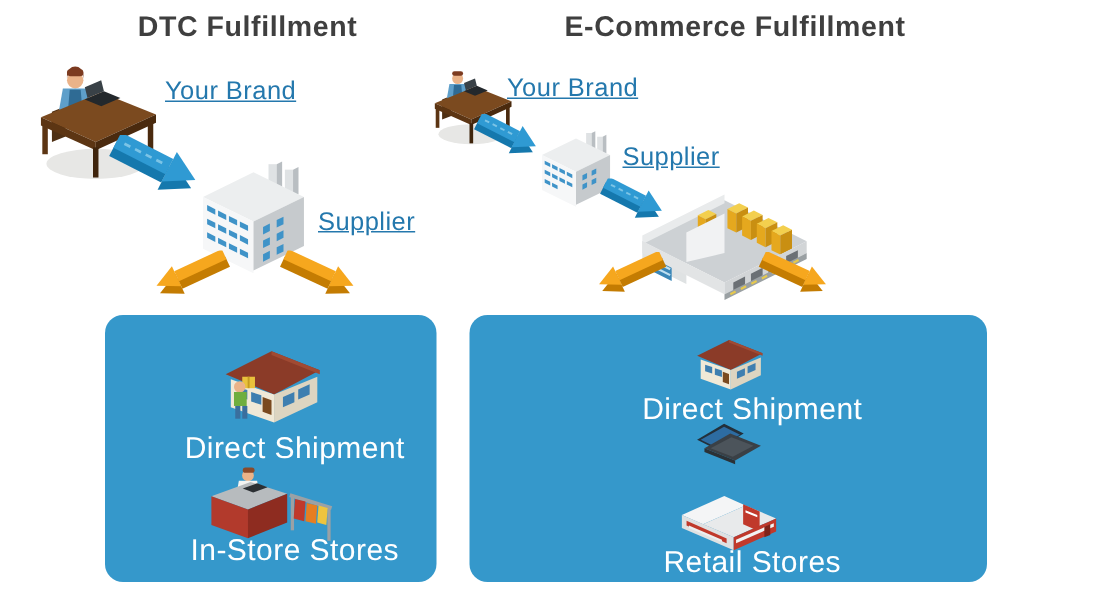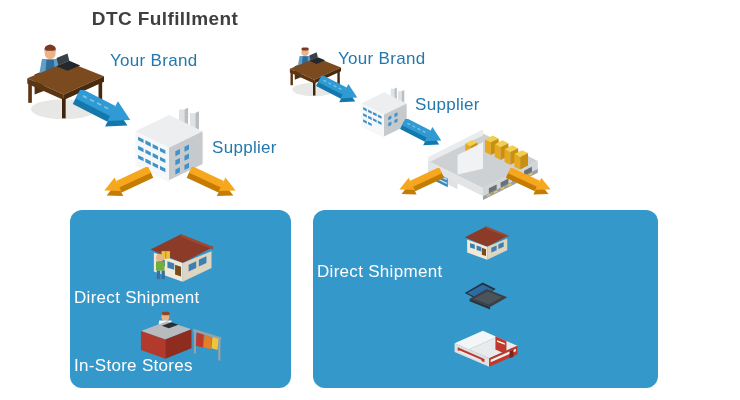--- a/index.html
+++ b/index.html
@@ -8,28 +8,29 @@
     font-family:"Liberation Sans",sans-serif;overflow:hidden;
   }
   .abs{position:absolute;}
   .title{
     font-size:19px;font-weight:600;letter-spacing:.4px;color:var(--title-gray);
     text-align:center;white-space:nowrap;
   }
   .flowlbl{
     font-size:17px;font-weight:500;letter-spacing:.3px;color:var(--label-blue);
     white-space:nowrap;
+    text-decoration:underline;
   }
   .flowlbl.dark{color:var(--dark-label-blue);font-size:16px;}
   .panel{
     background:var(--panel-blue);border-radius:12px;
   }
   .ptxt{
-    position:absolute;left:4px;width:100%;text-align:left;
-    color:var(--panel-text);font-size:17px;font-weight:500;letter-spacing:.3px;
+    position:absolute;left:16px;width:100%;text-align:center;
+    color:var(--panel-text);font-size:20px;font-weight:500;letter-spacing:.3px;
     white-space:nowrap;
   }
   .icon{display:block;}
   .icon svg{display:block;width:100%;height:100%;}
   .center-x{left:50%;transform:translateX(-50%);}
   .flip{transform:scaleX(-1);}
   
   .f-ab{fill:var(--arrow-blue);} .f-ab-dk{fill:#1578ad;}
   .f-ao{fill:var(--arrow-orange);} .f-ao-dk{fill:#c47c02;}
 </style>
@@ -171,20 +172,21 @@
         <line x1="68" y1="24" x2="68" y2="50" stroke="#9ba1a5" stroke-width="2.5"></line>
         <line x1="96" y1="33" x2="96" y2="58" stroke="#9ba1a5" stroke-width="2.5"></line>
         <polygon points="70,26 78,28 77,43 69,41" fill="#c0392b"></polygon>
         <polygon points="79,29 87,31 86,45 78,43" fill="#e67e22"></polygon>
         <polygon points="88,31 95,33 94,46 87,44" fill="#eec43e"></polygon>
       </svg>
     </div>
     <div class="ptxt" style="top:146px;">In-Store Stores</div>
   </div>
 
+  <div class="abs title" style="left:360px;top:8px;width:260px;">E-Commerce Fulfillment</div>
 
   <div class="abs icon" style="left:282px;top:42px;width:62px;height:56px;">
     <svg viewBox="0 0 100 92">
       <ellipse cx="52" cy="78" rx="36" ry="11" fill="#e7e7e5"></ellipse>
       <polygon points="20,40 30,36 30,58 20,62" fill="#4f3014"></polygon>
       <circle cx="37" cy="17" r="6" fill="#eab389"></circle>
       <rect x="31" y="9" width="12" height="5" rx="2.5" fill="#7c3b20"></rect>
       <polygon points="28,23 46,23 49,40 25,40" fill="#5e9fca"></polygon>
       <polygon points="33,24 41,24 42,36 32,36" fill="#2f6b94"></polygon>
       <polygon points="44,22 56,17 58,25 46,30" fill="#394147"></polygon>
@@ -367,15 +369,16 @@
         <polygon points="56,13 70,19 70,36 56,30" fill="#c0392b"></polygon>
         <polygon points="58,18 68,22 68,24 58,20" fill="#ffffff"></polygon>
         <polygon points="4,22 4,33 48,52 48,41" fill="#dfe1e2"></polygon>
         <polygon points="8,27 42,42 42,46 8,31" fill="#c0392b"></polygon>
         <polygon points="10,31 38,43 38,45 10,33" fill="#eceff0"></polygon>
         <polygon points="48,41 84,25 84,36 48,52" fill="#c0392b"></polygon>
         <polygon points="50,43 82,29 82,32 50,46" fill="#f1f3f3"></polygon>
         <polygon points="74,32 79,30 79,39 74,41" fill="#7e241a"></polygon>
       </svg>
     </div>
+    <div class="ptxt" style="top:154px;">Retail Stores</div>
   </div>
 
 </div>
 
 </body></html>

